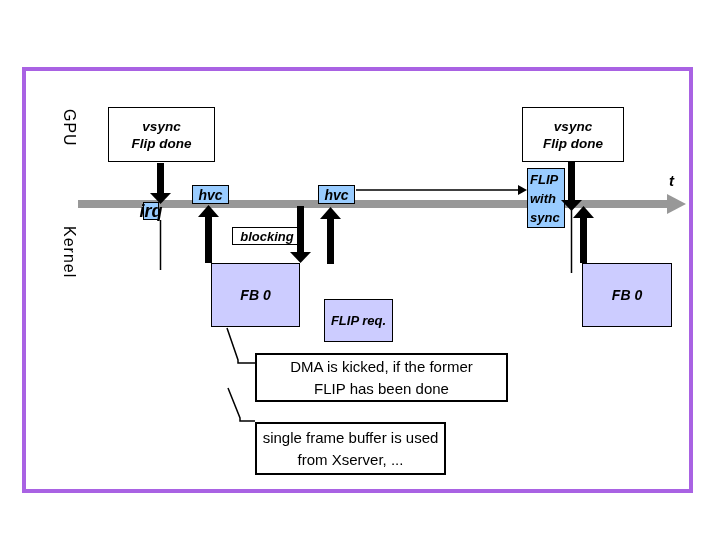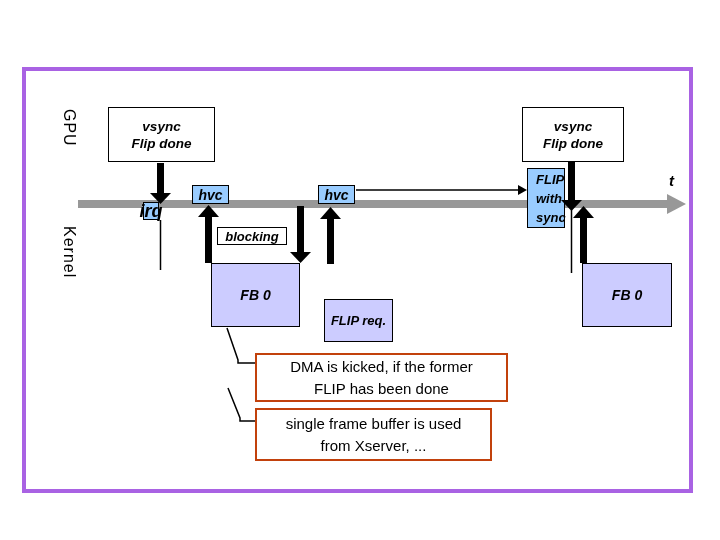--- a/index.html
+++ b/index.html
@@ -11,21 +11,21 @@
   .slide{position:absolute;left:22px;top:67px;width:671px;height:426px;border:4px solid var(--border);background:#fff;box-sizing:border-box;}
   .abs{position:absolute;box-sizing:border-box;}
   .lane-label{writing-mode:vertical-rl;font-size:16px;letter-spacing:1px;color:#000;z-index:4;}
   .box{display:flex;align-items:center;justify-content:center;text-align:center;border:1px solid #000;z-index:2;}
   .white-box{background:#fff;}
   .blue-box{background:var(--event-box);}
   .lav-box{background:var(--buffer-box);}
   .bi{font-style:italic;font-weight:bold;}
   .multiline{white-space:pre-line;}
   .vsync-box{width:107px;height:55px;font-size:13.5px;line-height:17px;}
-  .callout{border:2px solid #c2410c;background:#fff;display:flex;align-items:center;justify-content:center;text-align:center;font-size:15px;line-height:22px;z-index:2;}
+  .callout{border:2px solid #000000;background:#fff;display:flex;align-items:center;justify-content:center;text-align:center;font-size:15px;line-height:22px;z-index:2;}
   svg.layer{position:absolute;left:0;top:0;z-index:3;}
   svg.underlayer{position:absolute;left:0;top:0;z-index:1;}
   .t-label{font-size:15px;z-index:4;}
 </style>
 </head>
 <body>
 
 <div class="stage">
 
   <div class="slide"></div>
@@ -39,35 +39,35 @@
   <div class="abs lane-label" style="left:60px;top:226px;">Kernel</div>
 
   <div class="abs box white-box vsync-box bi multiline" style="left:108px;top:107px;">vsync
 Flip done</div>
   <div class="abs box white-box vsync-box bi multiline" style="left:522px;top:107px;width:102px;">vsync
 Flip done</div>
 
   <div class="abs box blue-box bi" style="left:192px;top:185px;width:37px;height:19px;font-size:14px;">hvc</div>
   <div class="abs box blue-box bi" style="left:318px;top:185px;width:37px;height:19px;font-size:14px;">hvc</div>
   <div class="abs box blue-box bi" style="left:143px;top:202px;width:16px;height:18px;font-size:18px;">irq</div>
-  <div class="abs box blue-box bi multiline" style="left:527px;top:168px;width:38px;height:60px;font-size:13px;line-height:19px;justify-content:flex-start;text-align:left;padding-left:8px;">FLIP
+  <div class="abs box blue-box bi multiline" style="left:527px;top:168px;width:38px;height:60px;font-size:13px;line-height:19px;justify-content:flex-start;text-align:left;padding-left:2px;">FLIP
 with
 sync</div>
 
-  <div class="abs box white-box bi" style="left:217px;top:227px;width:70px;height:18px;font-size:13px;">blocking</div>
+  <div class="abs box white-box bi" style="left:232px;top:227px;width:70px;height:18px;font-size:13px;">blocking</div>
 
   <div class="abs box lav-box bi" style="left:211px;top:263px;width:89px;height:64px;font-size:14px;">FB 0</div>
   <div class="abs box lav-box bi" style="left:582px;top:263px;width:90px;height:64px;font-size:14px;">FB 0</div>
   <div class="abs box lav-box bi" style="left:324px;top:263px;width:69px;height:43px;font-size:13px;margin-top:36px;">FLIP req.</div>
 
   <div class="abs t-label bi" style="left:669px;top:172px;">t</div>
 
   <div class="abs callout multiline" style="left:255px;top:353px;width:253px;height:49px;">DMA is kicked, if the former
 FLIP has been done</div>
-  <div class="abs callout multiline" style="left:255px;top:408px;width:237px;height:53px;">single frame buffer is used
+  <div class="abs callout multiline" style="left:255px;top:422px;width:191px;height:53px;">single frame buffer is used
 from Xserver, ...</div>
 
   <svg class="layer" width="720" height="540">
 
     <g style="fill:var(--arrow)">
       <rect x="157" y="163" width="7" height="31"></rect>
       <polygon points="150,193 171,193 160.5,204"></polygon>
     </g>
 
     <line x1="160.5" y1="220" x2="160.5" y2="270" style="stroke:var(--arrow);stroke-width:1.5"></line>

